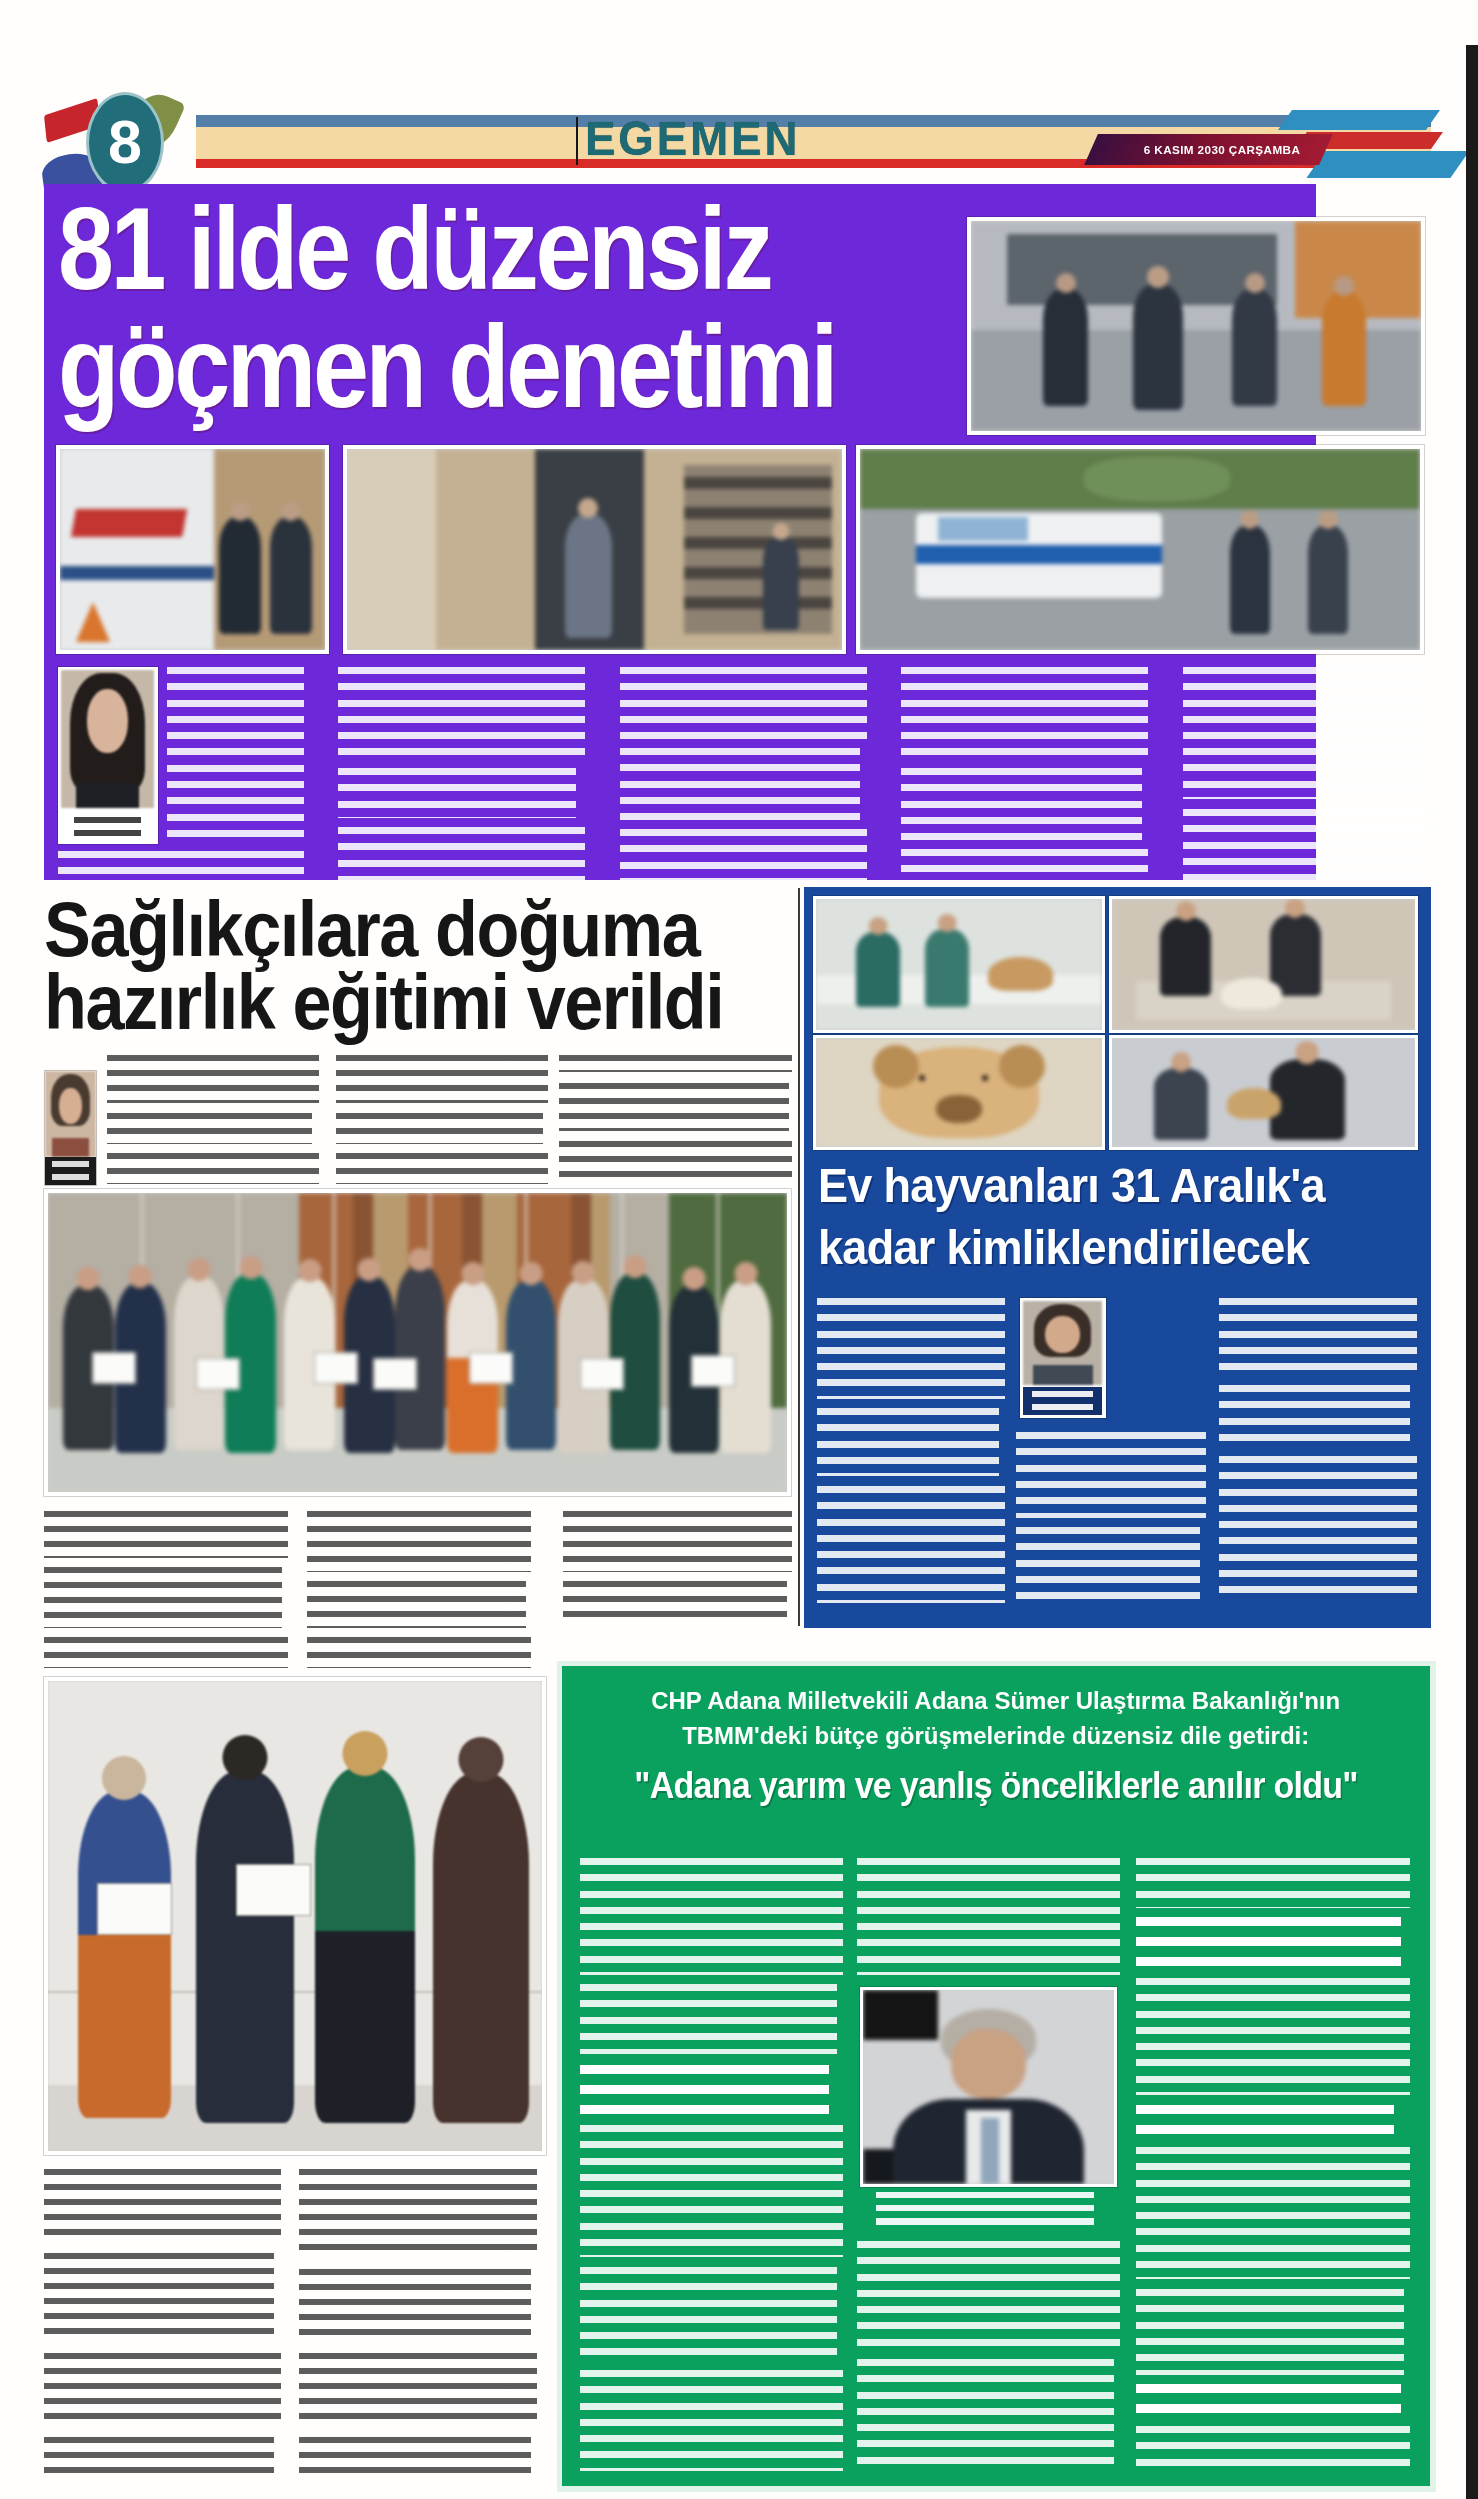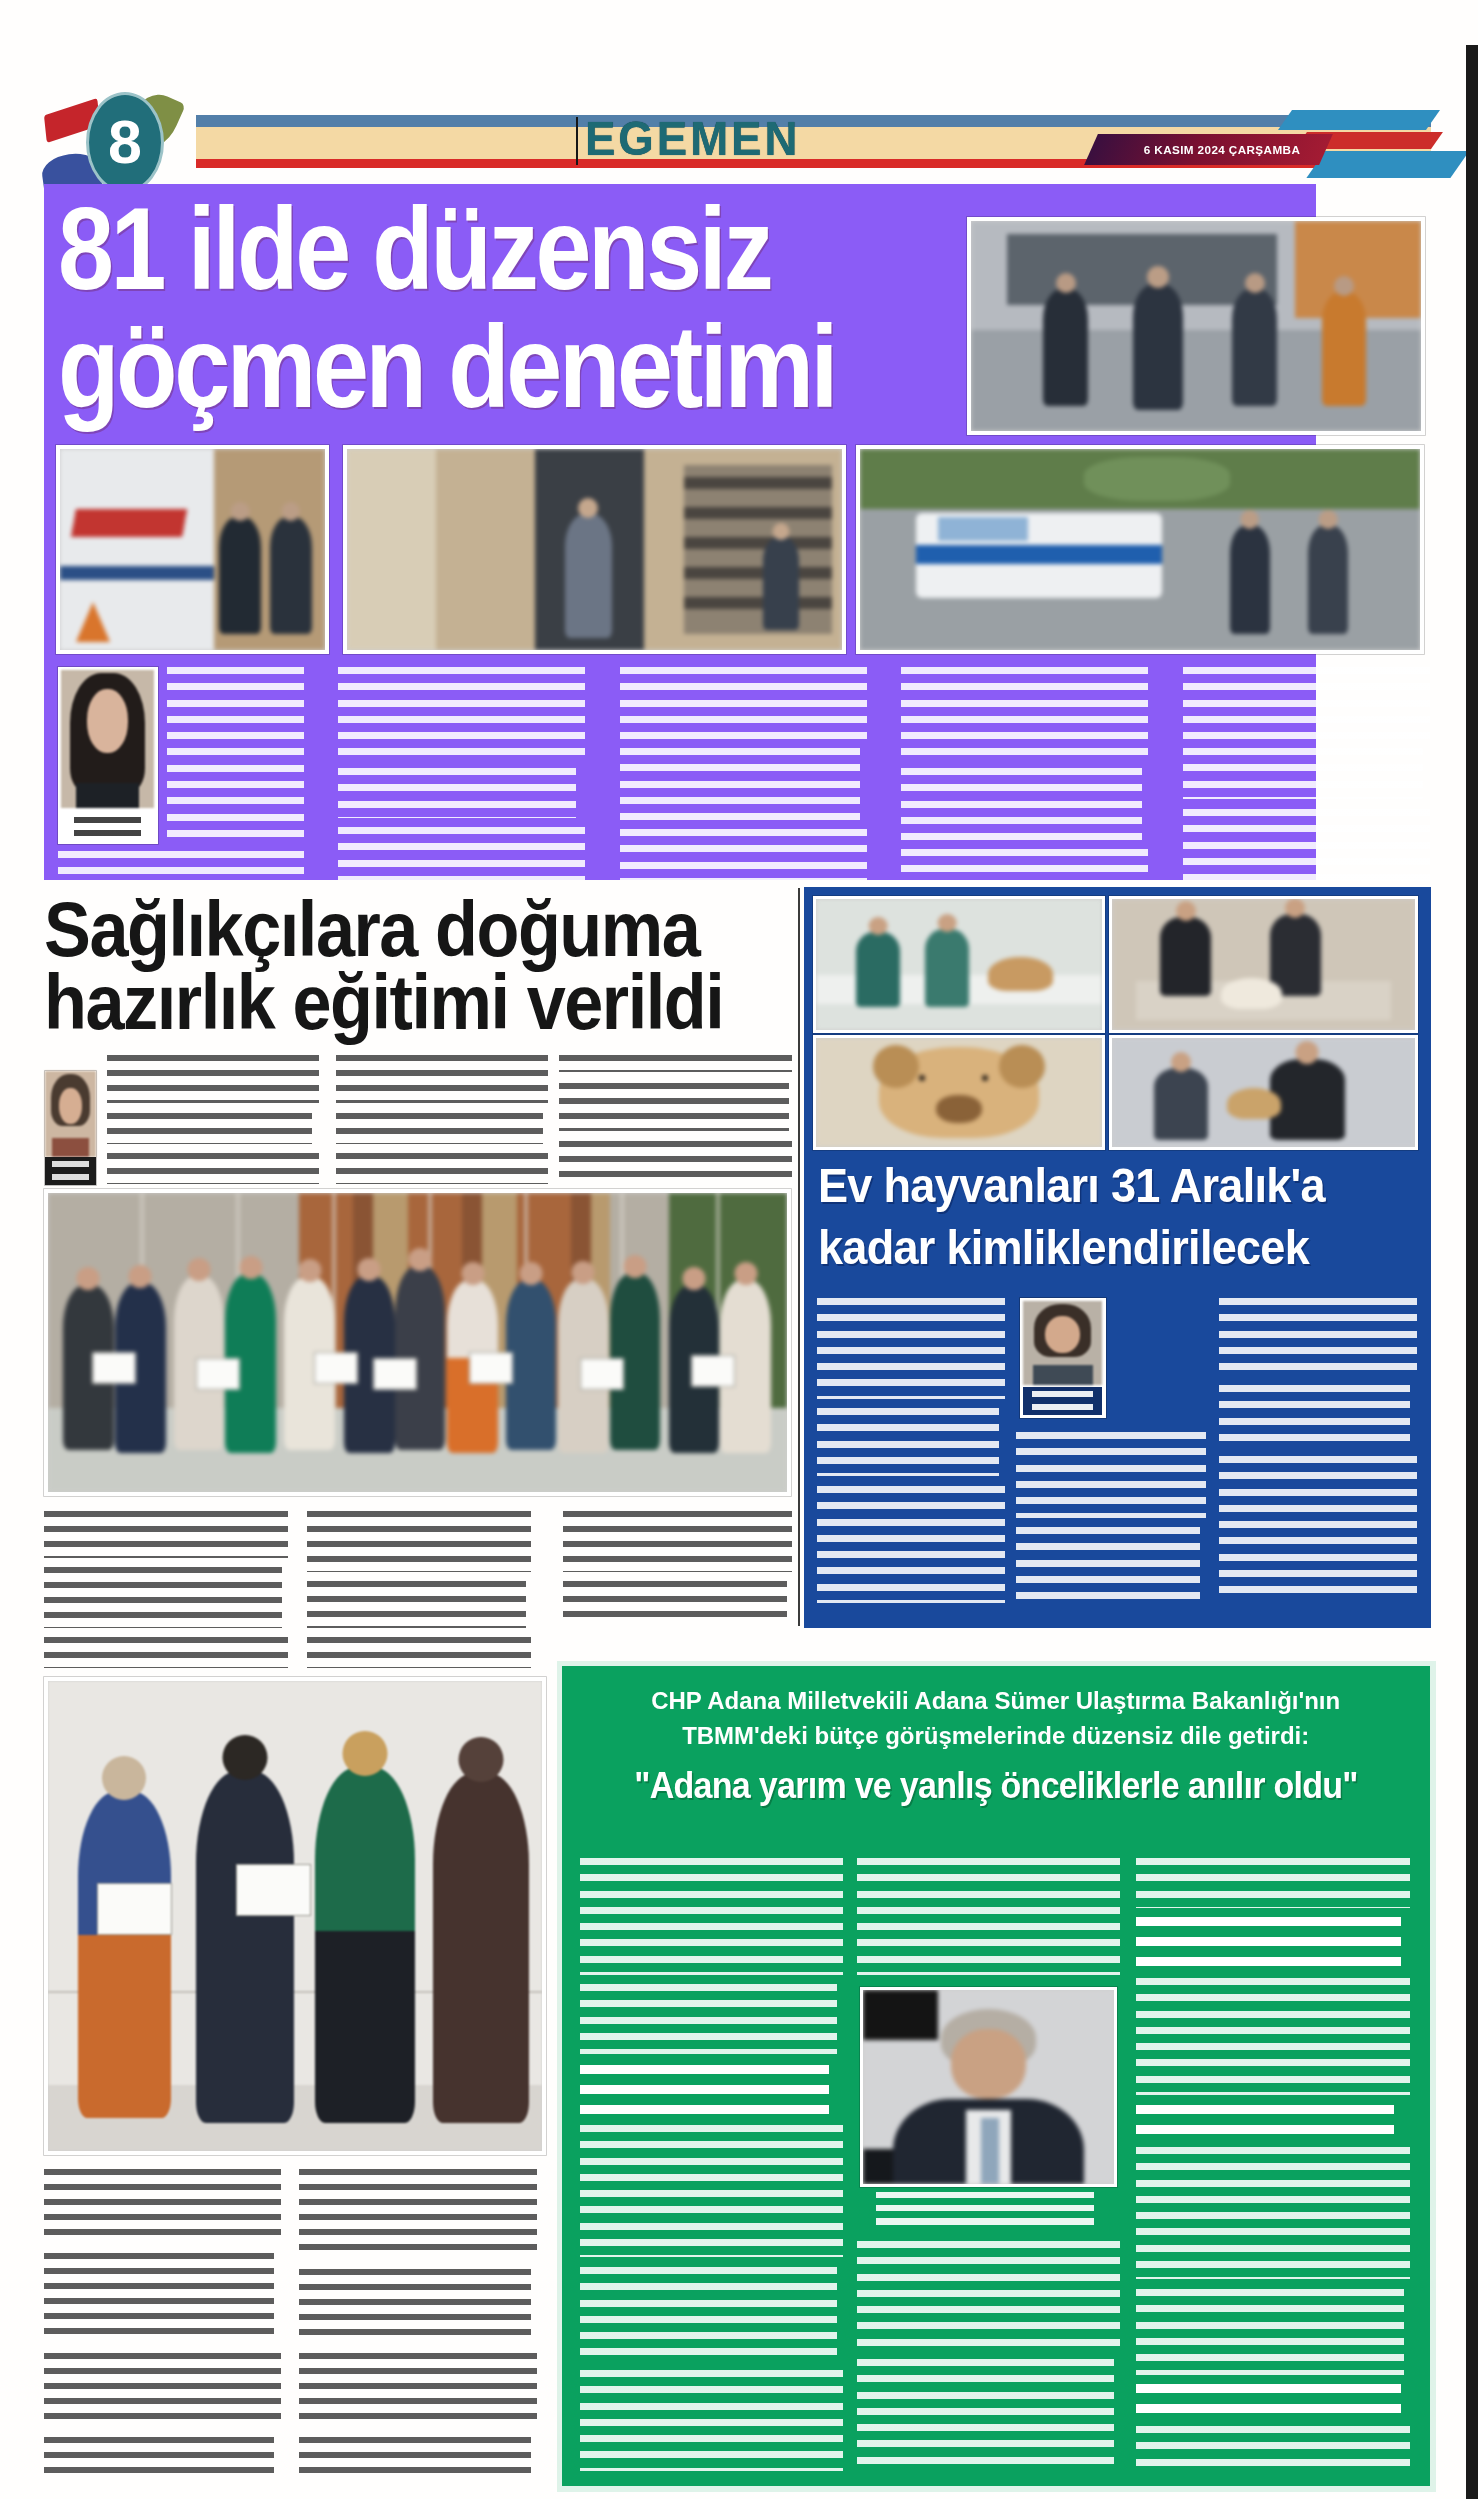--- a/index.html
+++ b/index.html
@@ -30,36 +30,36 @@
   <div class="a" style="left:0;top:0;width:1478px;height:187px;">
     <div class="a" style="left:196px;top:115px;width:1235px;height:11.7px;background:#537fa9;"></div>
     <div class="a" style="left:196px;top:127px;width:1235px;height:33px;background:#f4d9a4;"></div>
     <div class="a" style="left:196px;top:159px;width:1235px;height:9.3px;background:#d92b28;"></div>
 
     <div class="a" style="left:1285px;top:110px;width:148px;height:20px;background:#2f8fc0;transform:skewX(-35deg);"></div>
     <div class="a" style="left:1301px;top:132px;width:136px;height:17px;background:#cc2d2a;transform:skewX(-35deg);"></div>
     <div class="a" style="left:1316px;top:151px;width:144px;height:26.5px;background:#2f8fc0;transform:skewX(-35deg);"></div>
 
     <div class="a" style="left:1091px;top:134px;width:235px;height:31px;background:linear-gradient(90deg,#3a0f3f,#7a1030 45%,#a31b33);transform:skewX(-24deg);"></div>
-    <div class="a" style="left:1113px;top:143px;width:218px;height:15.6px;color:#fff;font-weight:700;font-size:11.7px;letter-spacing:0.4px;text-align:center;">6 KASIM 2024 ÇARŞAMBA</div>
+    <div class="a" style="left:1113px;top:143px;width:218px;height:15.6px;color:#fff;font-weight:700;font-size:11.7px;letter-spacing:0.4px;text-align:center;">6 KASIM 2030 ÇARŞAMBA</div>
 
     <div class="a" style="left:576px;top:117px;width:2.3px;height:48px;background:#161616;"></div>
     <div class="a hl" style="left:585px;top:116px;font-size:48px;line-height:45px;color:#1e6a74;letter-spacing:3.1px;transform:scaleX(.95);transform-origin:left top;text-shadow:0 0 0.8px #0d3a40;">EGEMEN</div>
 
     <div class="a" style="left:44px;top:107px;width:56px;height:26.5px;background:#c5252b;transform:rotate(-18deg) skewX(-12deg);border-radius:3.1px;"></div>
     <div class="a" style="left:131px;top:93px;width:45px;height:58px;background:#7f8f45;border-radius:55% 12% 60% 20%;transform:rotate(24deg);"></div>
     <div class="a" style="left:42px;top:154px;width:59px;height:36px;background:#39519e;border-radius:50% 50% 12% 12%;transform:rotate(-8deg);"></div>
     <div class="a" style="left:86px;top:92px;width:72px;height:95px;background:#216e7a;border:3.9px solid #9cc3c8;border-radius:50%;display:flex;align-items:center;justify-content:center;">
       <span style="color:#fff;font-size:61px;font-weight:800;line-height:1;">8</span>
     </div>
   </div>
 
   <div class="a" style="left:1466px;top:45px;width:12.4px;height:2455px;background:#1a1a1a;"></div>
 
-  <div class="a" style="left:44px;top:184px;width:1272px;height:696px;background:#8b5cf6;">
+  <div class="a" style="left:44px;top:184px;width:1272px;height:696px;background:#6d28d9;">
 
     <div class="a hl" style="left:14px;top:6.2px;font-size:117px;line-height:117px;letter-spacing:-3.9px;transform:scaleX(.86);transform-origin:left top;text-shadow:1.6px 1.6px 0 rgba(90,0,0,.25);">81 ilde düzensiz</div>
     <div class="a hl" style="left:14px;top:124px;font-size:117px;line-height:117px;letter-spacing:-3.9px;transform:scaleX(.86);transform-origin:left top;text-shadow:1.6px 1.6px 0 rgba(90,0,0,.25);">göçmen denetimi</div>
 
     <div class="photo" style="left:923px;top:33px;width:450px;height:210px;">
       <div class="blur">
         <div class="a" style="inset:0;background:linear-gradient(#b6bac0 0 52%,#9aa0a6 52% 100%);"></div>
         <div class="a" style="left:8%;top:6%;width:60%;height:34%;background:#5c646c;"></div>
         <div class="a" style="left:72%;top:0;width:28%;height:46%;background:#c9884a;"></div>
         <div class="fig" style="--head:20px;--skin:#b89a84;left:16%;bottom:12%;width:45px;height:117px;background:#272e38;"></div>

